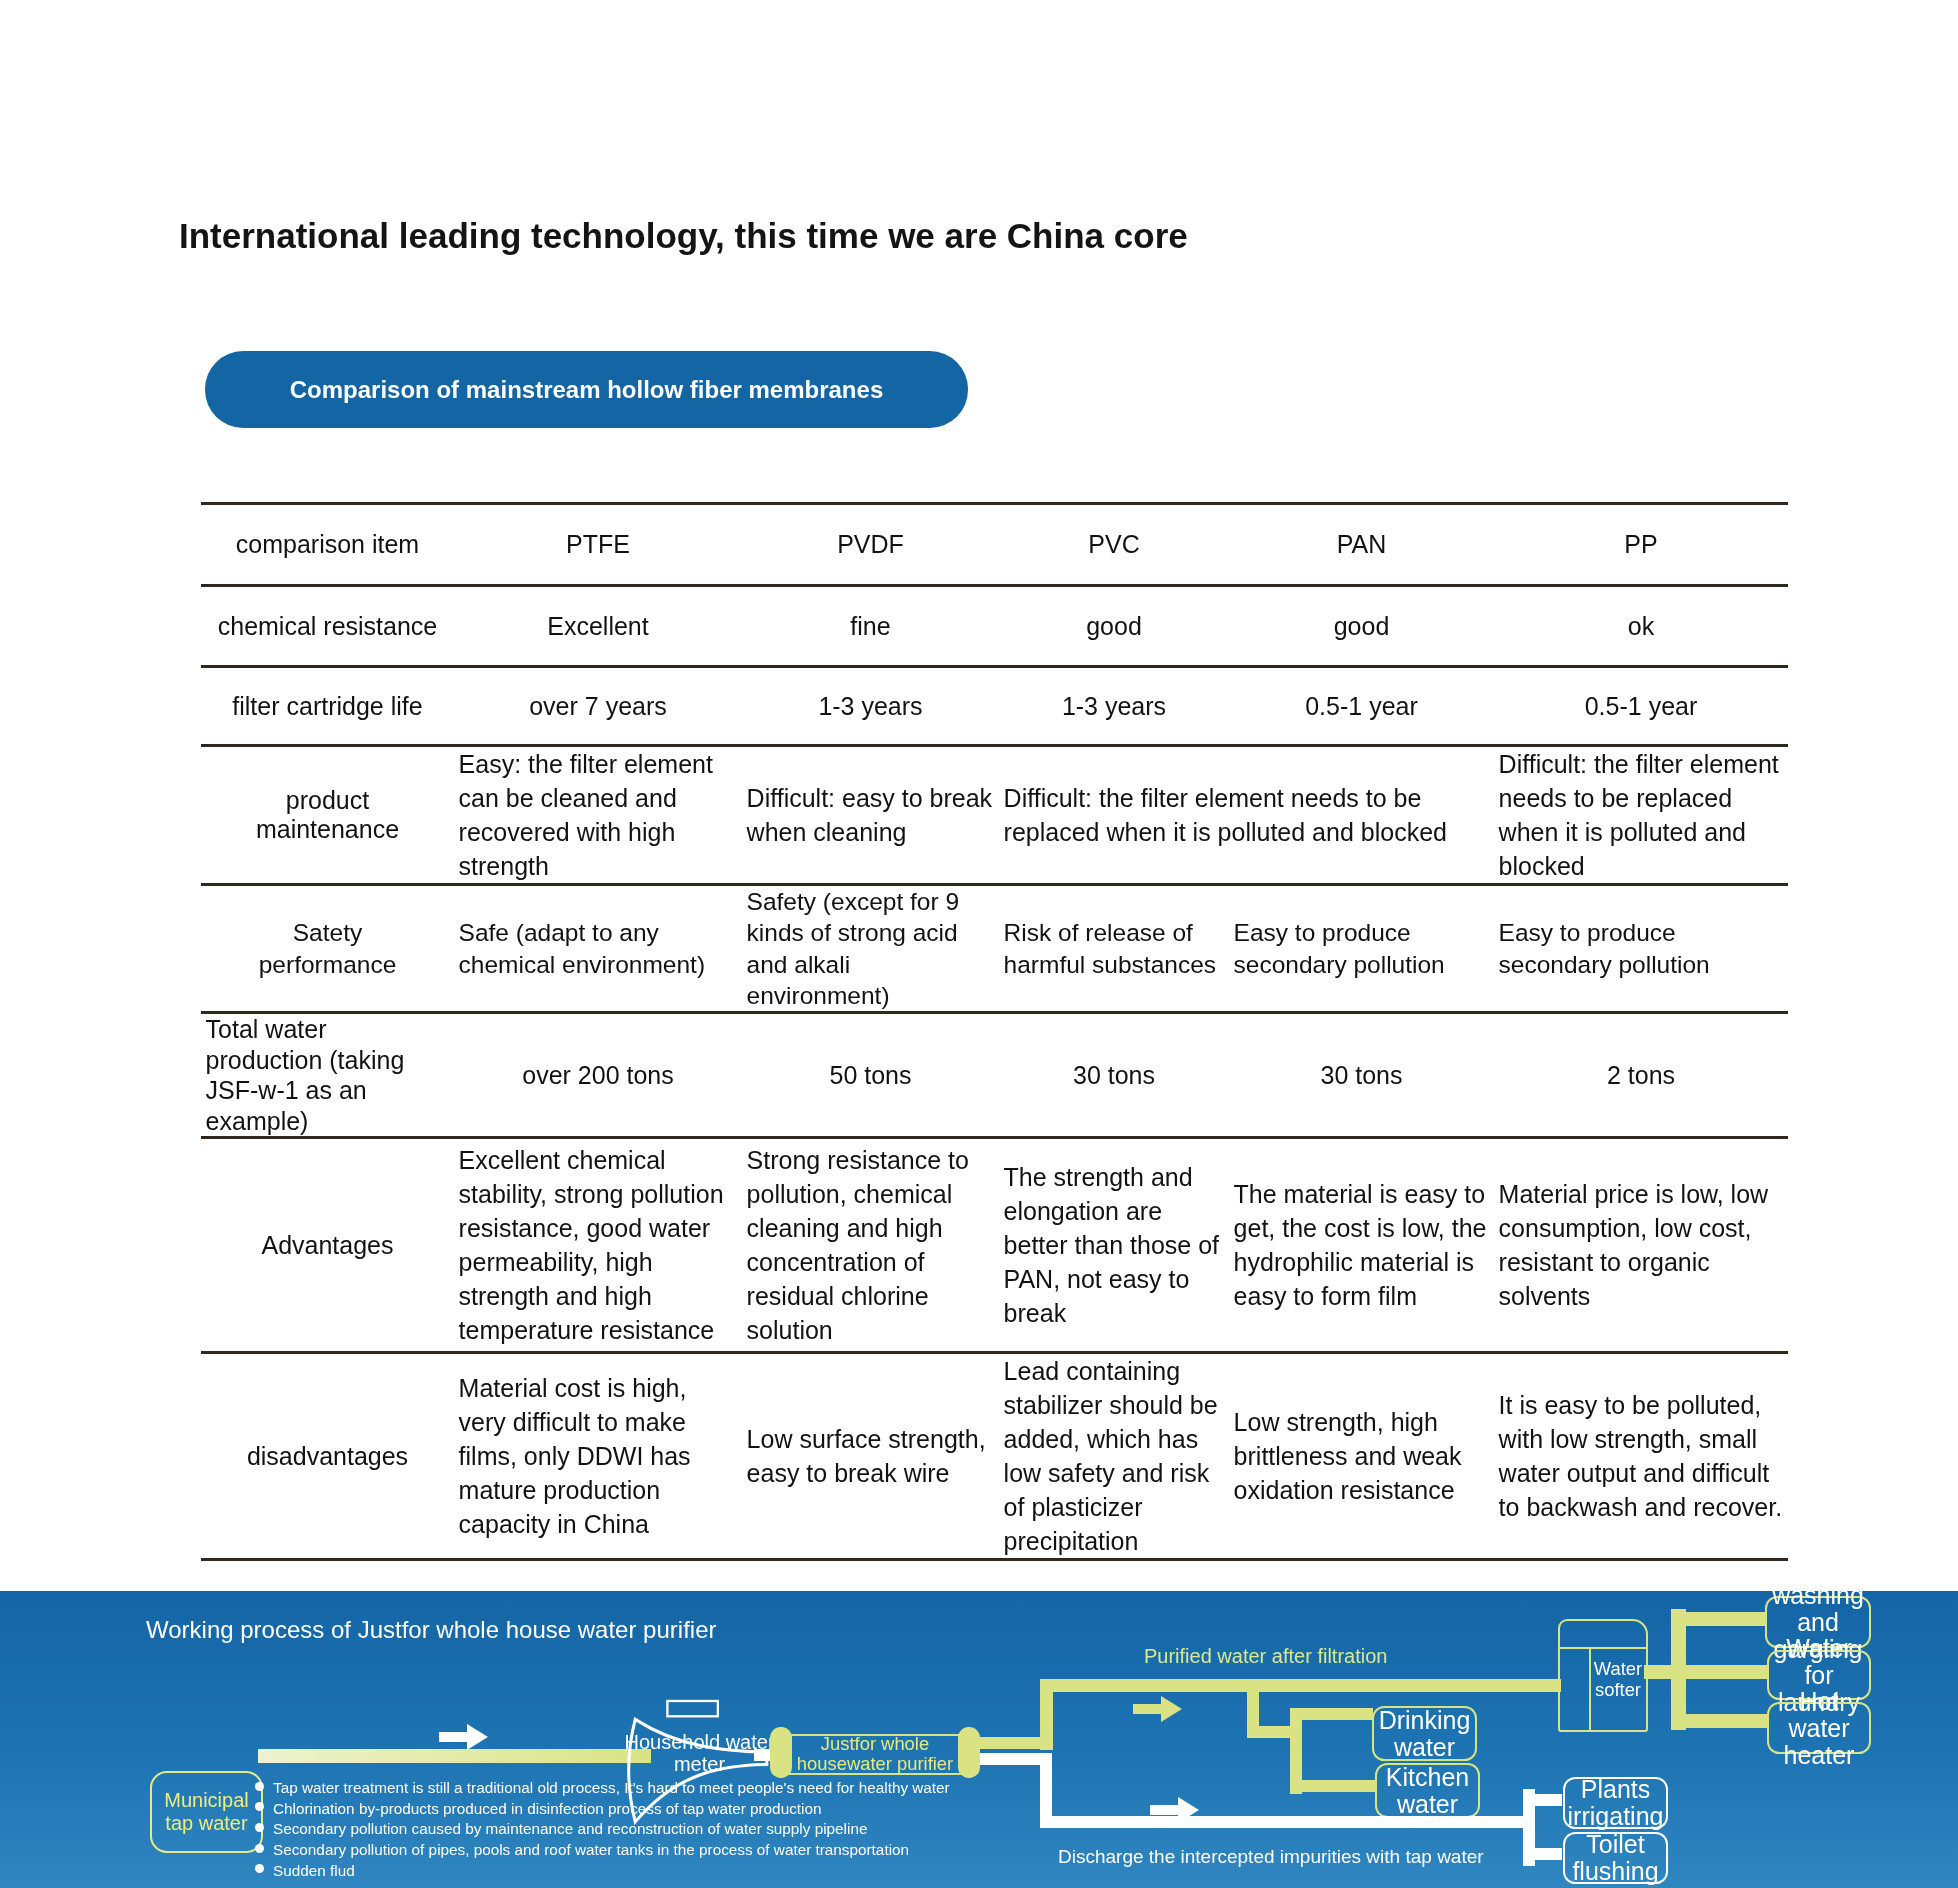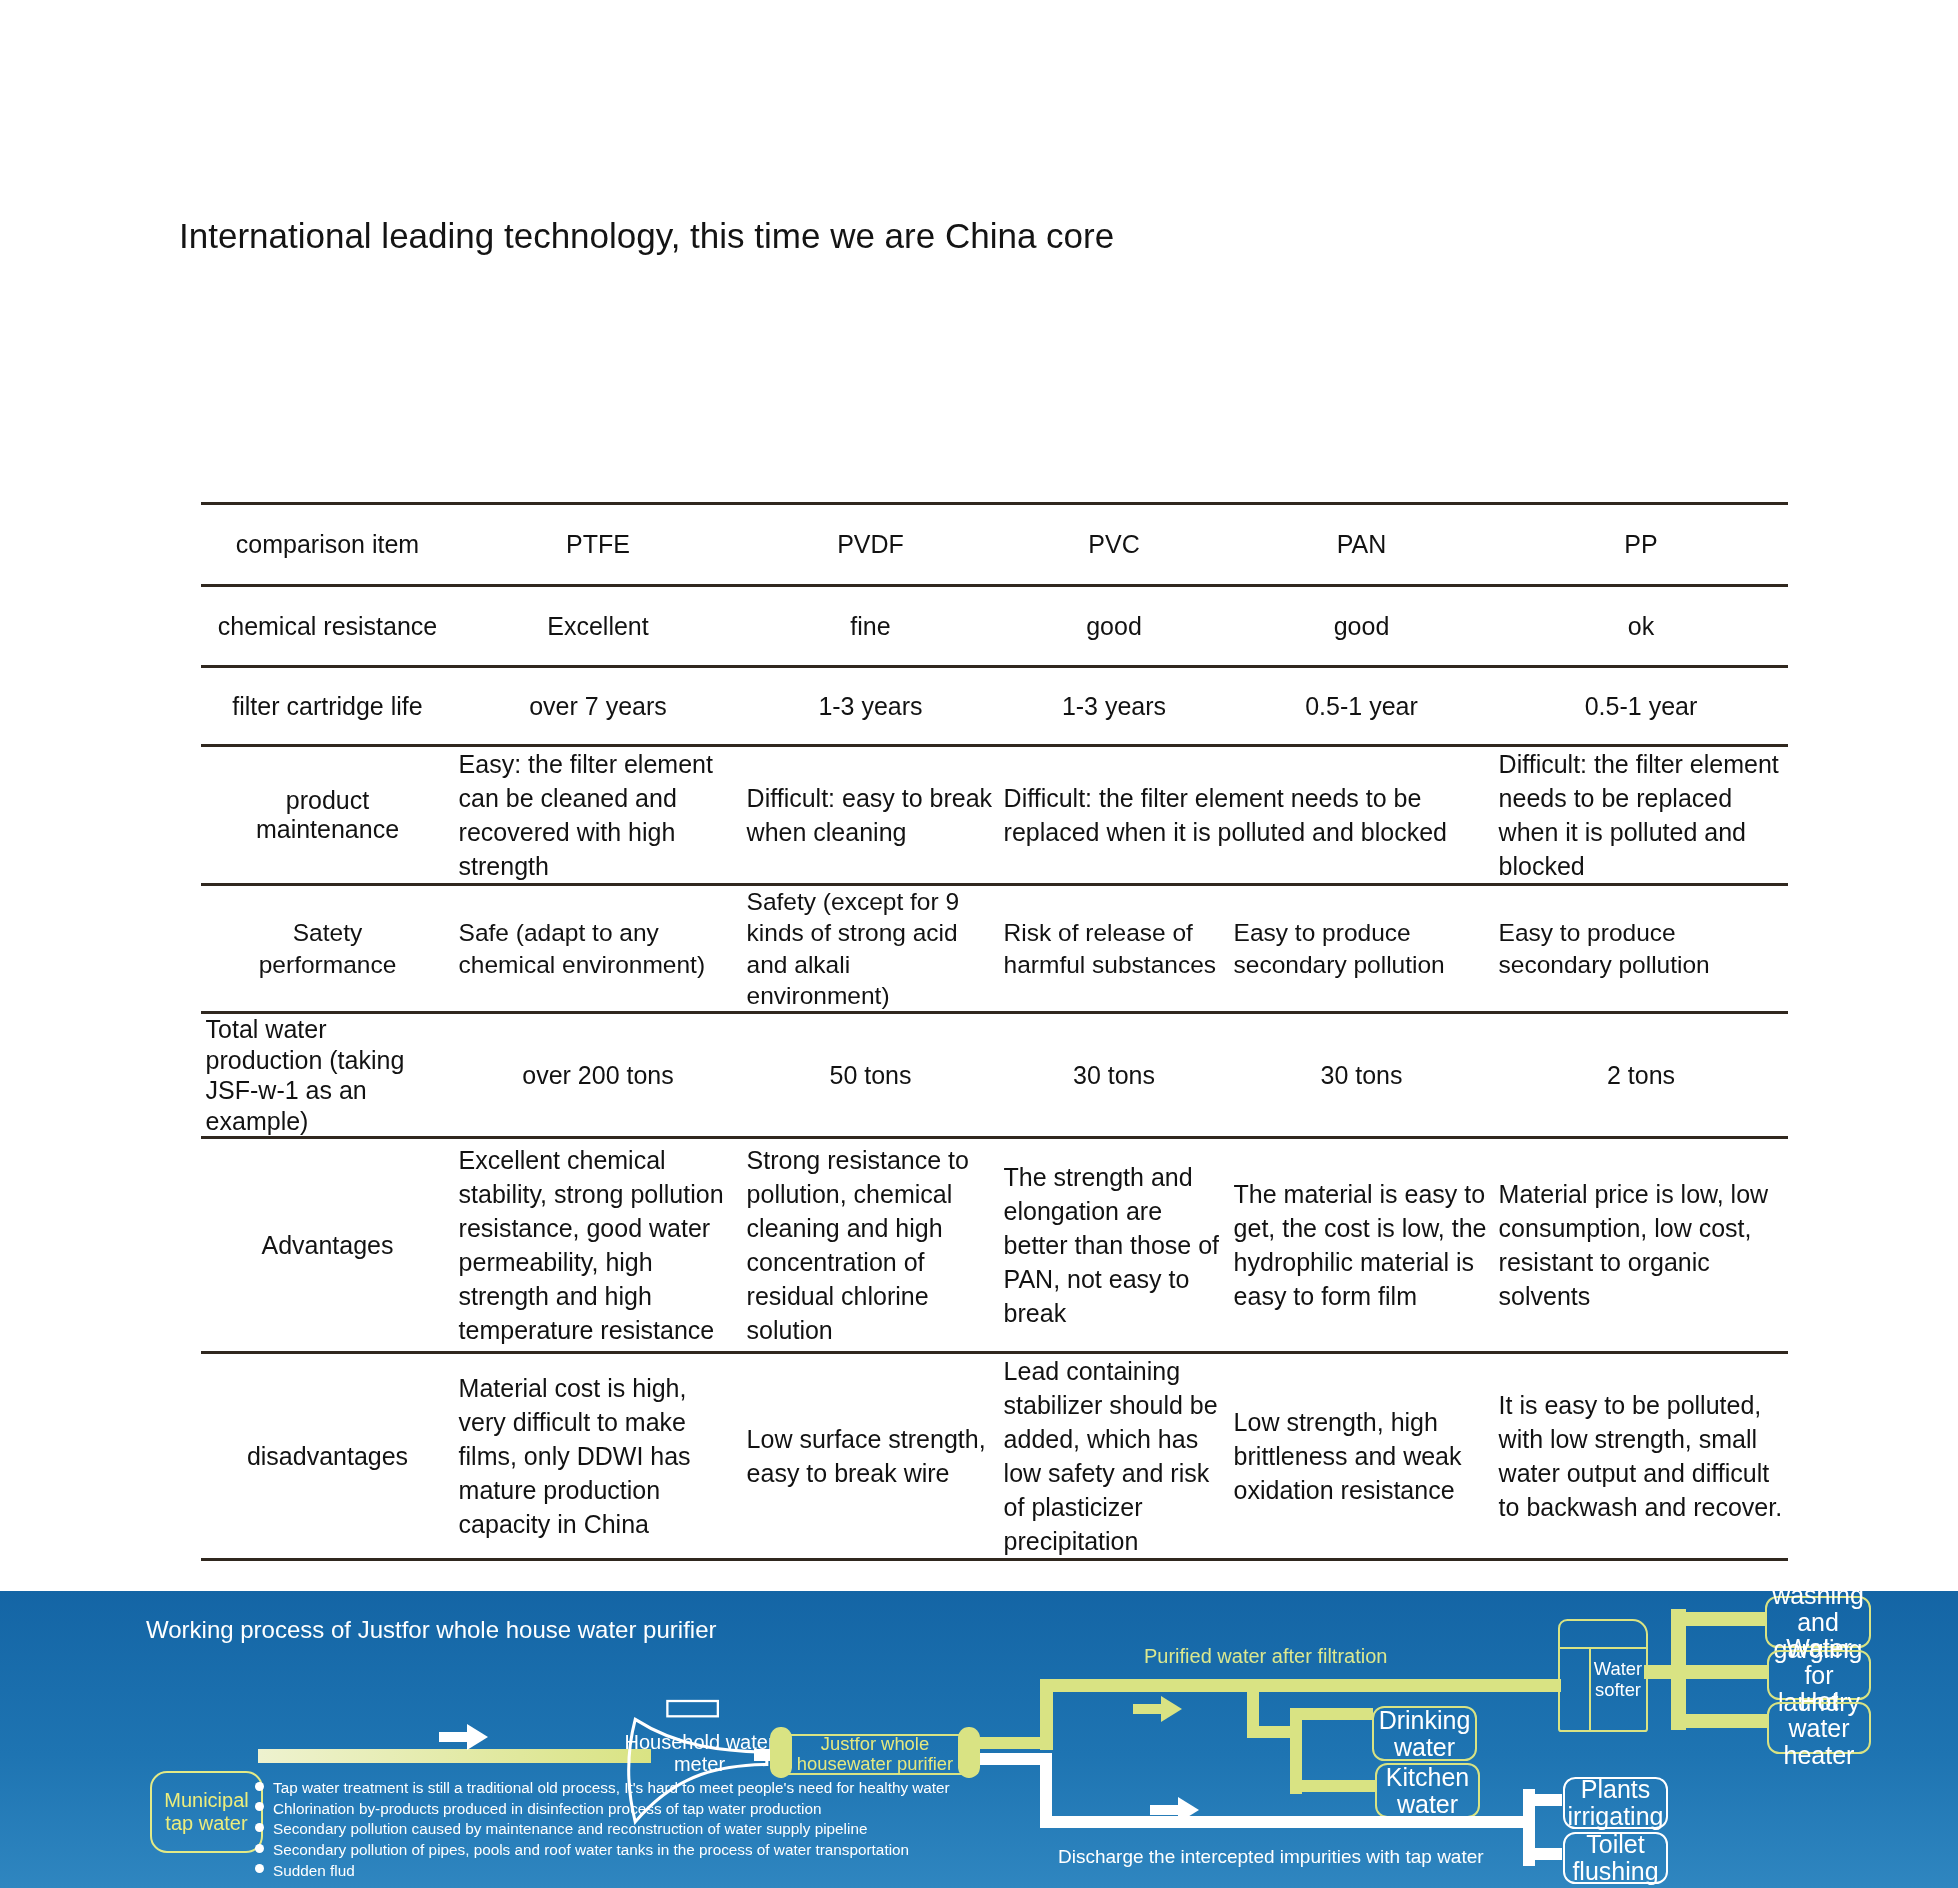--- a/index.html
+++ b/index.html
@@ -1,21 +1,21 @@
 <!DOCTYPE html>
 <html style="font-size:12.3px"><head>
 <meta charset="utf-8">
 <style>
   html,body{margin:0;padding:0;background:#ffffff;}
   #canvas{position:relative;width:1959px;height:1888px;background:#ffffff;
           font-family:"Liberation Sans", sans-serif;overflow:hidden;}
 
   
   .page-title{position:absolute;left:179px;top:77px;font-size:55px;font-weight:bold;color:#1269a8;}
-  .page-subtitle{position:absolute;left:179px;top:216px;font-size:35px;font-weight:normal;color:#141414;}
+  .page-subtitle{position:absolute;left:179px;top:216px;font-size:35px;font-weight:bold;color:#141414;}
   .badge{position:absolute;left:205px;top:351px;width:763px;height:77px;background:#1365a4;
          border-radius:38px;display:flex;align-items:center;justify-content:center;
          color:#ffffff;font-size:24px;font-weight:bold;}
 
   
   table.cmp{position:absolute;left:201px;top:502px;width:1586px;border-collapse:collapse;
             table-layout:fixed;border-top:3.8px solid #30281f;color:#121212;}
   table.cmp tr{border-bottom:3.8px solid #30281f;}
   table.cmp td{vertical-align:middle;font-size:25px;padding:0 4.6px;}
   td.ctr{text-align:center;}
@@ -63,20 +63,23 @@
            border-radius:50%;background:#ffffff;}
   .meter-label{position:absolute;left:623px;top:1731px;width:153px;color:#ffffff;
                font-size:20px;line-height:1.1;text-align:center;}
 </style>
 </head>
 <body>
 
 <div id="canvas">
 
   <div class="page-subtitle">International leading technology, this time we are China core</div>
+  <div class="badge">
+    <span>Comparison of mainstream hollow fiber membranes</span>
+  </div>
 
   <table class="cmp">
     <colgroup>
       <col style="width:253px">
         <col style="width:288px">
         <col style="width:257px">
       <col style="width:230px">
         <col style="width:265px">
         <col style="width:294px">
     </colgroup>

